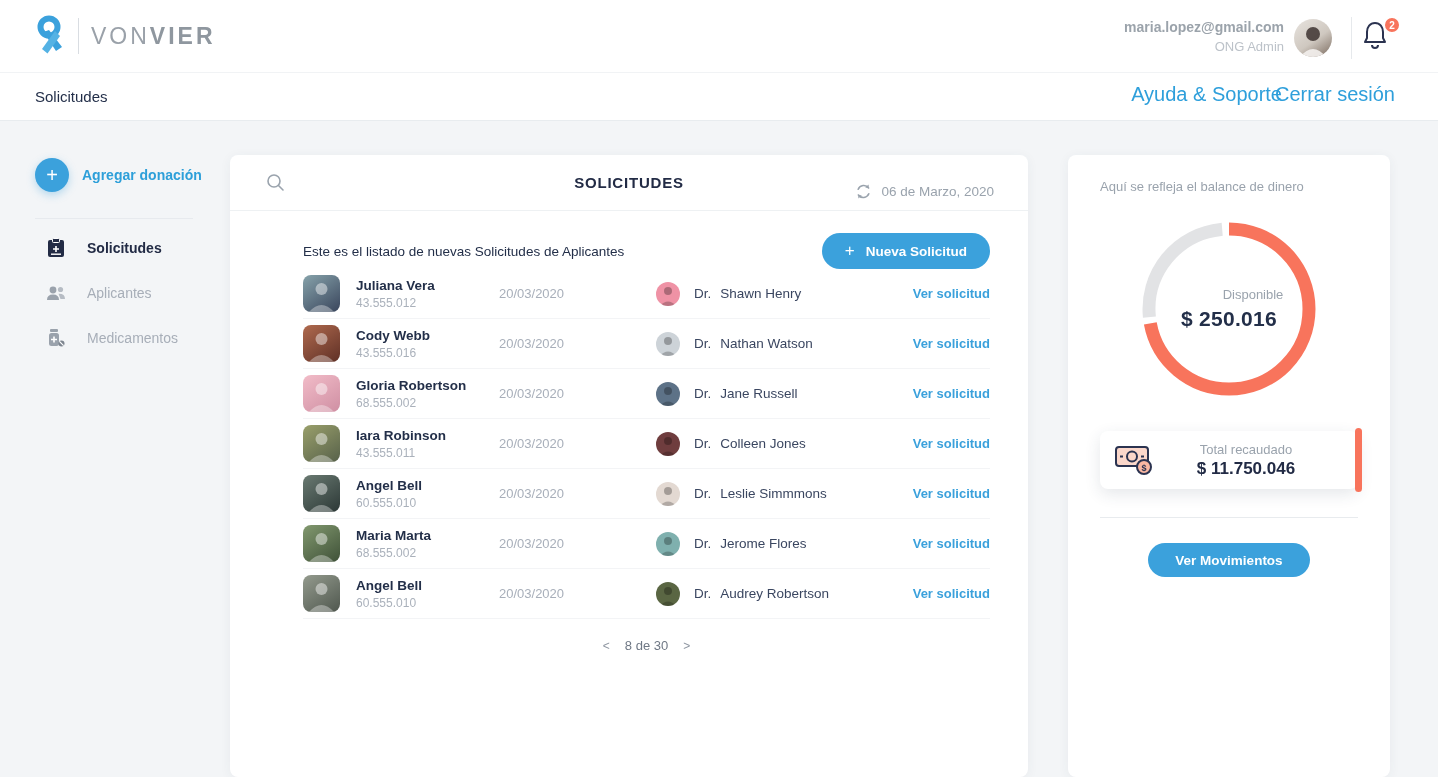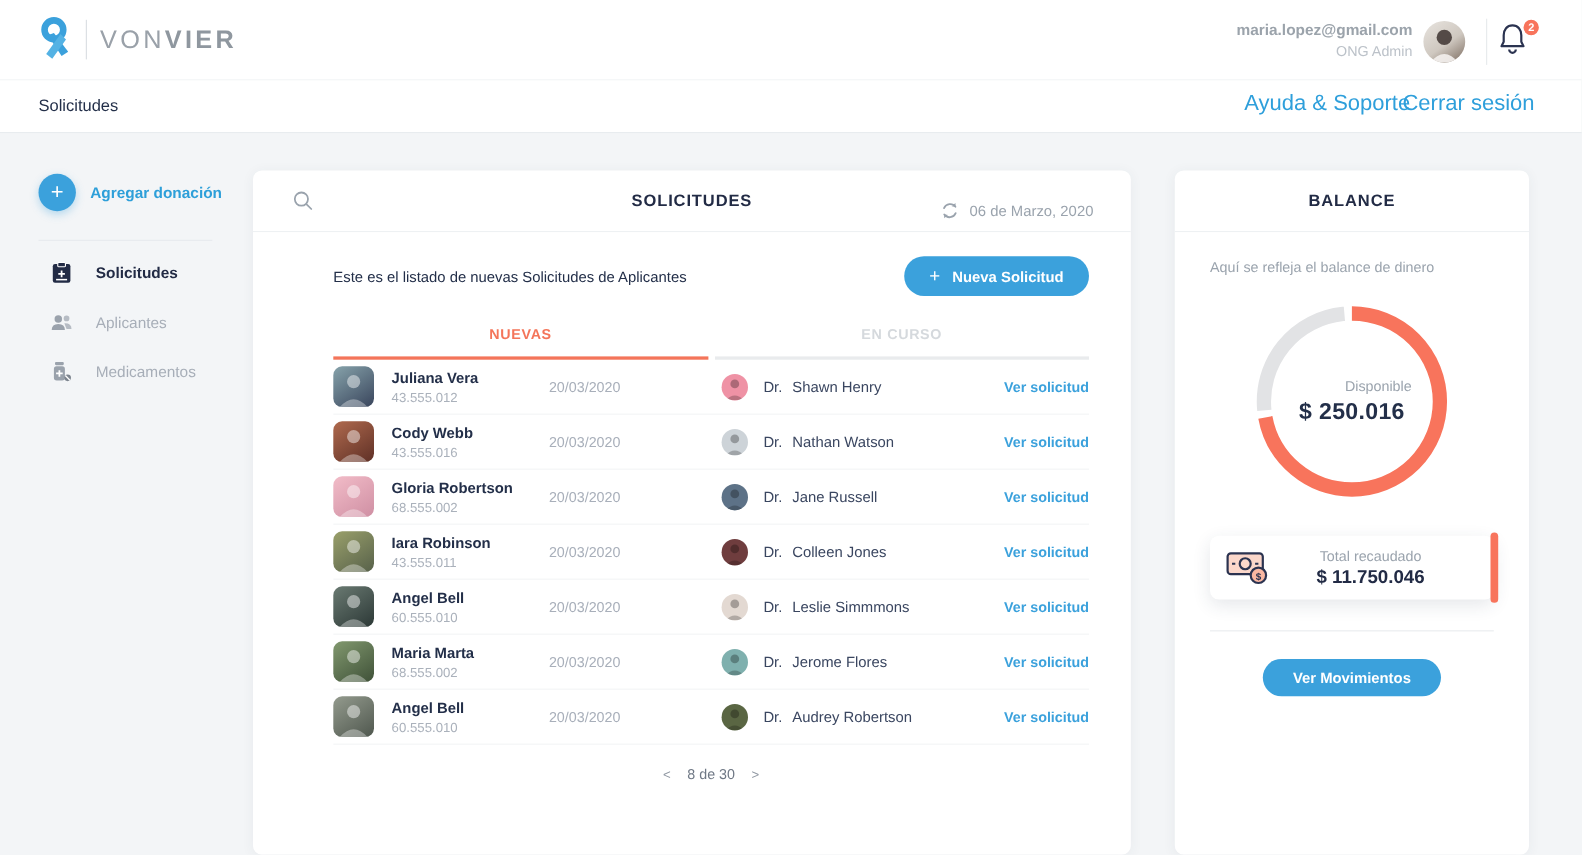--- a/index.html
+++ b/index.html
@@ -215,24 +215,20 @@
 
   <div class="main-body">
     <div class="list-intro">
       <div class="intro-text">Este es el listado de nuevas Solicitudes de Aplicantes</div>
       <button class="btn-new">
         <span class="plus">+</span>
         <span>Nueva Solicitud</span>
       </button>
     </div>
 
-    <div class="tabs">
-      <div class="tab active">NUEVAS</div>
-      <div class="tab">EN CURSO</div>
-    </div>
 
     <div class="rows" id="rows">
   <div class="row">
     <div class="avatar-sq" style="background: linear-gradient(145deg, rgb(135, 163, 171) 0%, rgb(57, 69, 92) 100%);">
       <svg width="37" height="37" viewBox="0 0 37 37" style="position:absolute;left:0;top:0;">
         <circle cx="18.5" cy="14" r="6" fill="rgba(255,255,255,.45)"></circle>
         <path d="M6 37 Q18.5 23 31 37 Z" fill="rgba(255,255,255,.35)"></path>
       </svg>
     </div>
     <div class="r-name">
@@ -399,23 +395,20 @@
 
     <div class="pagination">
       <span class="pag-arrow">&lt;</span>
       <span class="pag-label">8 de 30</span>
       <span class="pag-arrow">&gt;</span>
     </div>
   </div>
 </div>
 
 <div class="card bal-card">
-  <div class="card-head">
-    <div class="card-title">BALANCE</div>
-  </div>
   <div class="bal-body">
     <div class="bal-intro">Aquí se refleja el balance de dinero</div>
 
     <div class="donut-wrap">
       <svg width="178" height="178" viewBox="0 0 178 178">
         <circle id="donut-track" cx="89" cy="89" r="80" fill="none" stroke-width="13" stroke="#e2e3e5" stroke-dasharray="126.7807168648681 375.8741077094988" transform="rotate(174.2 89 89)"></circle>
         <circle id="donut-arc" cx="89" cy="89" r="80" fill="none" stroke-width="13" stroke="#f8745c" stroke-dasharray="361.91147369354417 140.74335088082273" transform="rotate(-90 89 89)"></circle>
       </svg>
       <div class="donut-center">
         <div class="donut-label">Disponible</div>

